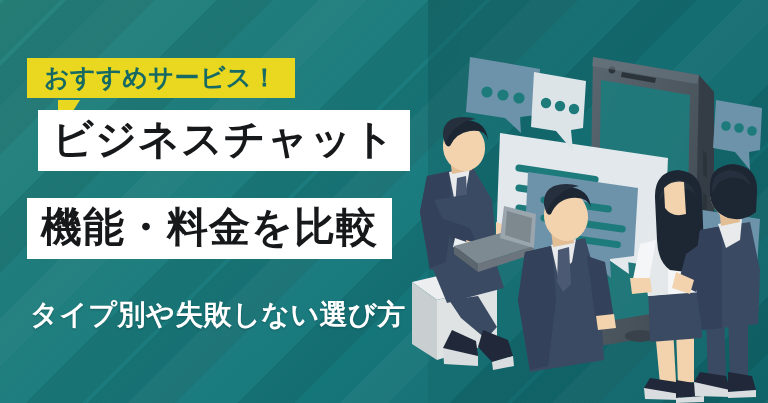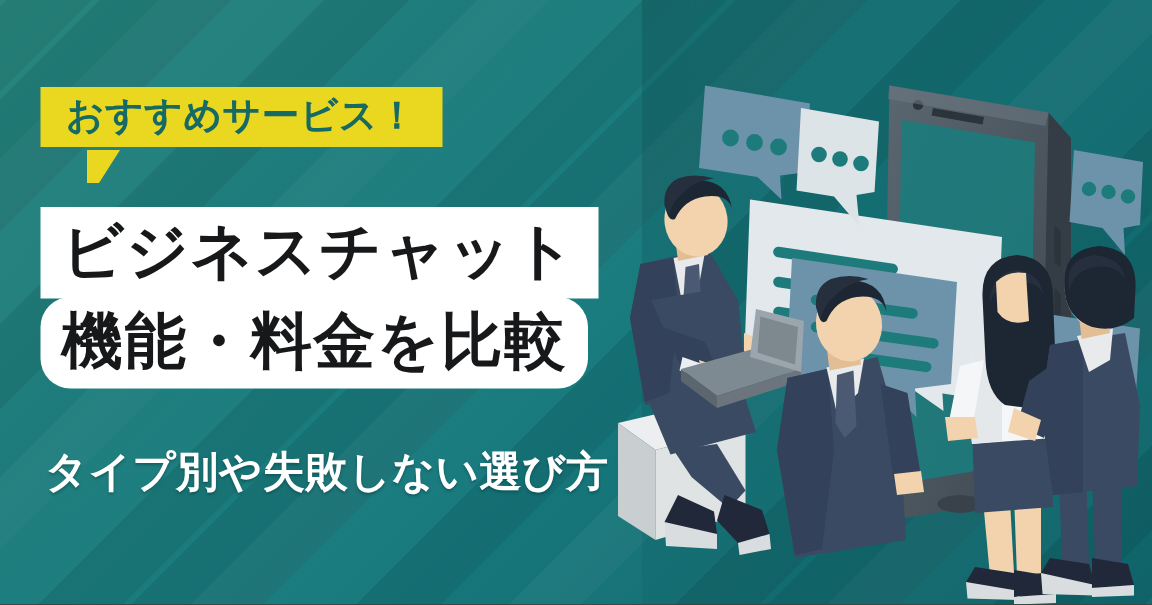--- a/index.html
+++ b/index.html
@@ -2,21 +2,21 @@
 <html><head>
 <meta charset="utf-8">
 <style>
   html,body{margin:0;padding:0;background:#0f2b2e;}
   *{box-sizing:border-box;}
 
   .banner{
     position:relative;
     width:768px;height:403px;
     overflow:hidden;
-    background:#c2410c;
+    background:#4c1d95;
     font-family:"Liberation Sans","DejaVu Sans",sans-serif;
   }
 
   
   .bg-base{position:absolute;inset:0;background:#1b7b7e;}
   .bg-grad{position:absolute;inset:0;
     background:linear-gradient(135deg,#2f9a90 0%,#1f8382 26%,#16787c 55%,#0f6368 100%);}
   .bg-stripes{position:absolute;inset:-40%;
     background:repeating-linear-gradient(
       -45deg,
@@ -62,22 +62,22 @@
     border-top:22px solid #e9d81f;
     border-bottom:0 solid transparent;
   }
 
   .titlebox{
     position:absolute;left:27px;
     background:#ffffff;
     padding:6px 14px 8px 14px;
     display:inline-block;
   }
-  .titlebox1{top:138px;}
-  .titlebox2{top:198px;border-radius:20px;}
+  .titlebox1{top:110px;margin-left:11px;}
+  .titlebox2{top:198px;}
   .title-label{
     font-size:41px;font-weight:700;letter-spacing:1px;
     color:#17181a;line-height:1.15;white-space:nowrap;display:block;
   }
 
   .subtitle{
     position:absolute;left:30px;top:298px;
     font-size:28px;font-weight:700;letter-spacing:0.5px;
     color:#ffffff;line-height:1.2;white-space:nowrap;
     text-shadow:0 1px 2px rgba(0,40,42,0.35);

